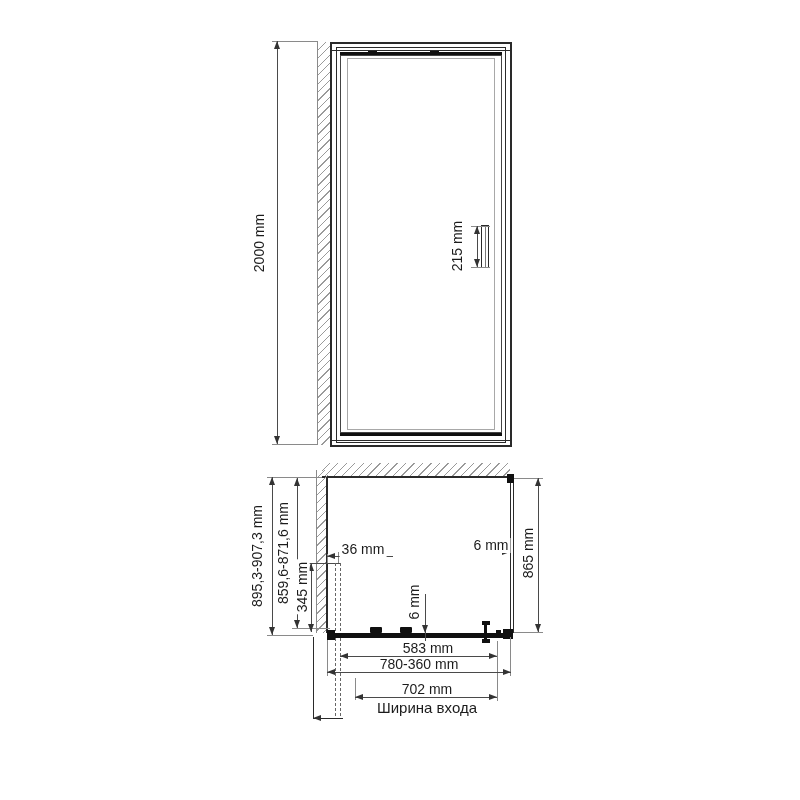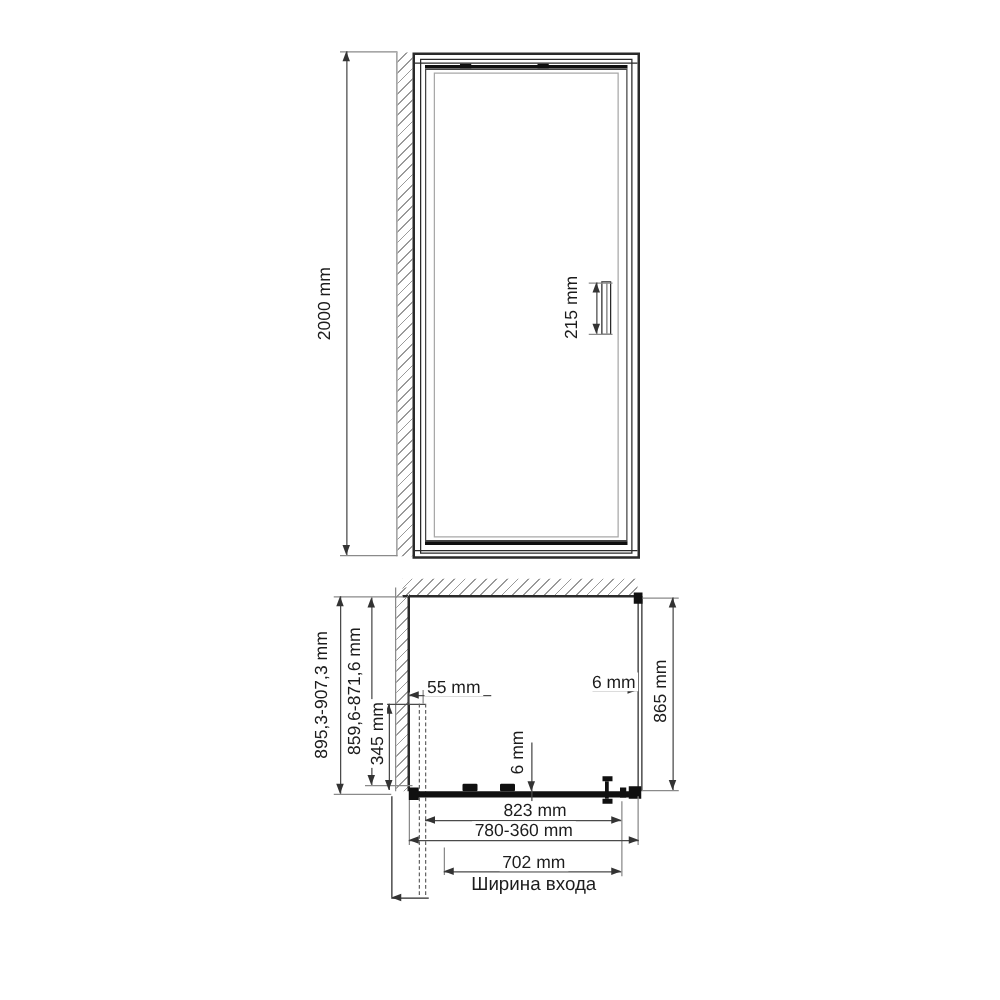--- a/index.html
+++ b/index.html
@@ -110,42 +110,42 @@
 
     <div class="vl dim" style="left:311px;top:563px;height:69px;"></div>
     <div class="arr up" style="left:308px;top:563px;"></div>
     <div class="arr dn" style="left:308px;top:624px;"></div>
     <div class="vlbl" style="left:302px;top:587px;">345 mm</div>
 
     <div class="vl ext" style="left:327px;top:554px;height:9px;"></div>
     <div class="vl ext" style="left:338px;top:552px;height:11px;"></div>
     <div class="hl dim" style="left:327px;top:556px;width:66px;"></div>
     <div class="arr lf" style="left:327px;top:553px;"></div>
-    <div class="lbl" style="left:363px;top:542px;">55 mm</div>
+    <div class="lbl" style="left:363px;top:542px;">36 mm</div>
 
     <div class="hl dim" style="left:474px;top:552px;width:36px;"></div>
     <div class="arr rt" style="left:502px;top:549px;"></div>
     <div class="lbl" style="left:491px;top:538px;">6 mm</div>
 
     <div class="hl ext" style="left:514px;top:478px;width:29px;"></div>
     <div class="hl ext" style="left:514px;top:632px;width:29px;"></div>
     <div class="vl dim" style="left:538px;top:478px;height:154px;"></div>
     <div class="arr up" style="left:535px;top:478px;"></div>
     <div class="arr dn" style="left:535px;top:624px;"></div>
     <div class="vlbl" style="left:528px;top:553px;">865 mm</div>
 
     <div class="vl dim" style="left:425px;top:594px;height:47px;"></div>
     <div class="arr dn" style="left:422px;top:625px;"></div>
     <div class="vlbl" style="left:414px;top:602px;">6 mm</div>
 
     <div class="vl ext" style="left:497px;top:641px;height:60px;"></div>
     <div class="hl dim" style="left:340px;top:656px;width:157px;"></div>
     <div class="arr lf" style="left:340px;top:653px;"></div>
     <div class="arr rt" style="left:489px;top:653px;"></div>
-    <div class="lbl" style="left:428px;top:641px;">823 mm</div>
+    <div class="lbl" style="left:428px;top:641px;">583 mm</div>
 
     <div class="vl ext" style="left:327px;top:640px;height:36px;"></div>
     <div class="vl ext" style="left:510px;top:637px;height:39px;"></div>
     <div class="hl dim" style="left:327px;top:672px;width:184px;"></div>
     <div class="arr lf" style="left:327px;top:669px;"></div>
     <div class="arr rt" style="left:503px;top:669px;"></div>
     <div class="lbl" style="left:419px;top:657px;">780-360 mm</div>
 
     <div class="vl ext" style="left:355px;top:678px;height:22px;"></div>
     <div class="hl dim" style="left:355px;top:697px;width:142px;"></div>

